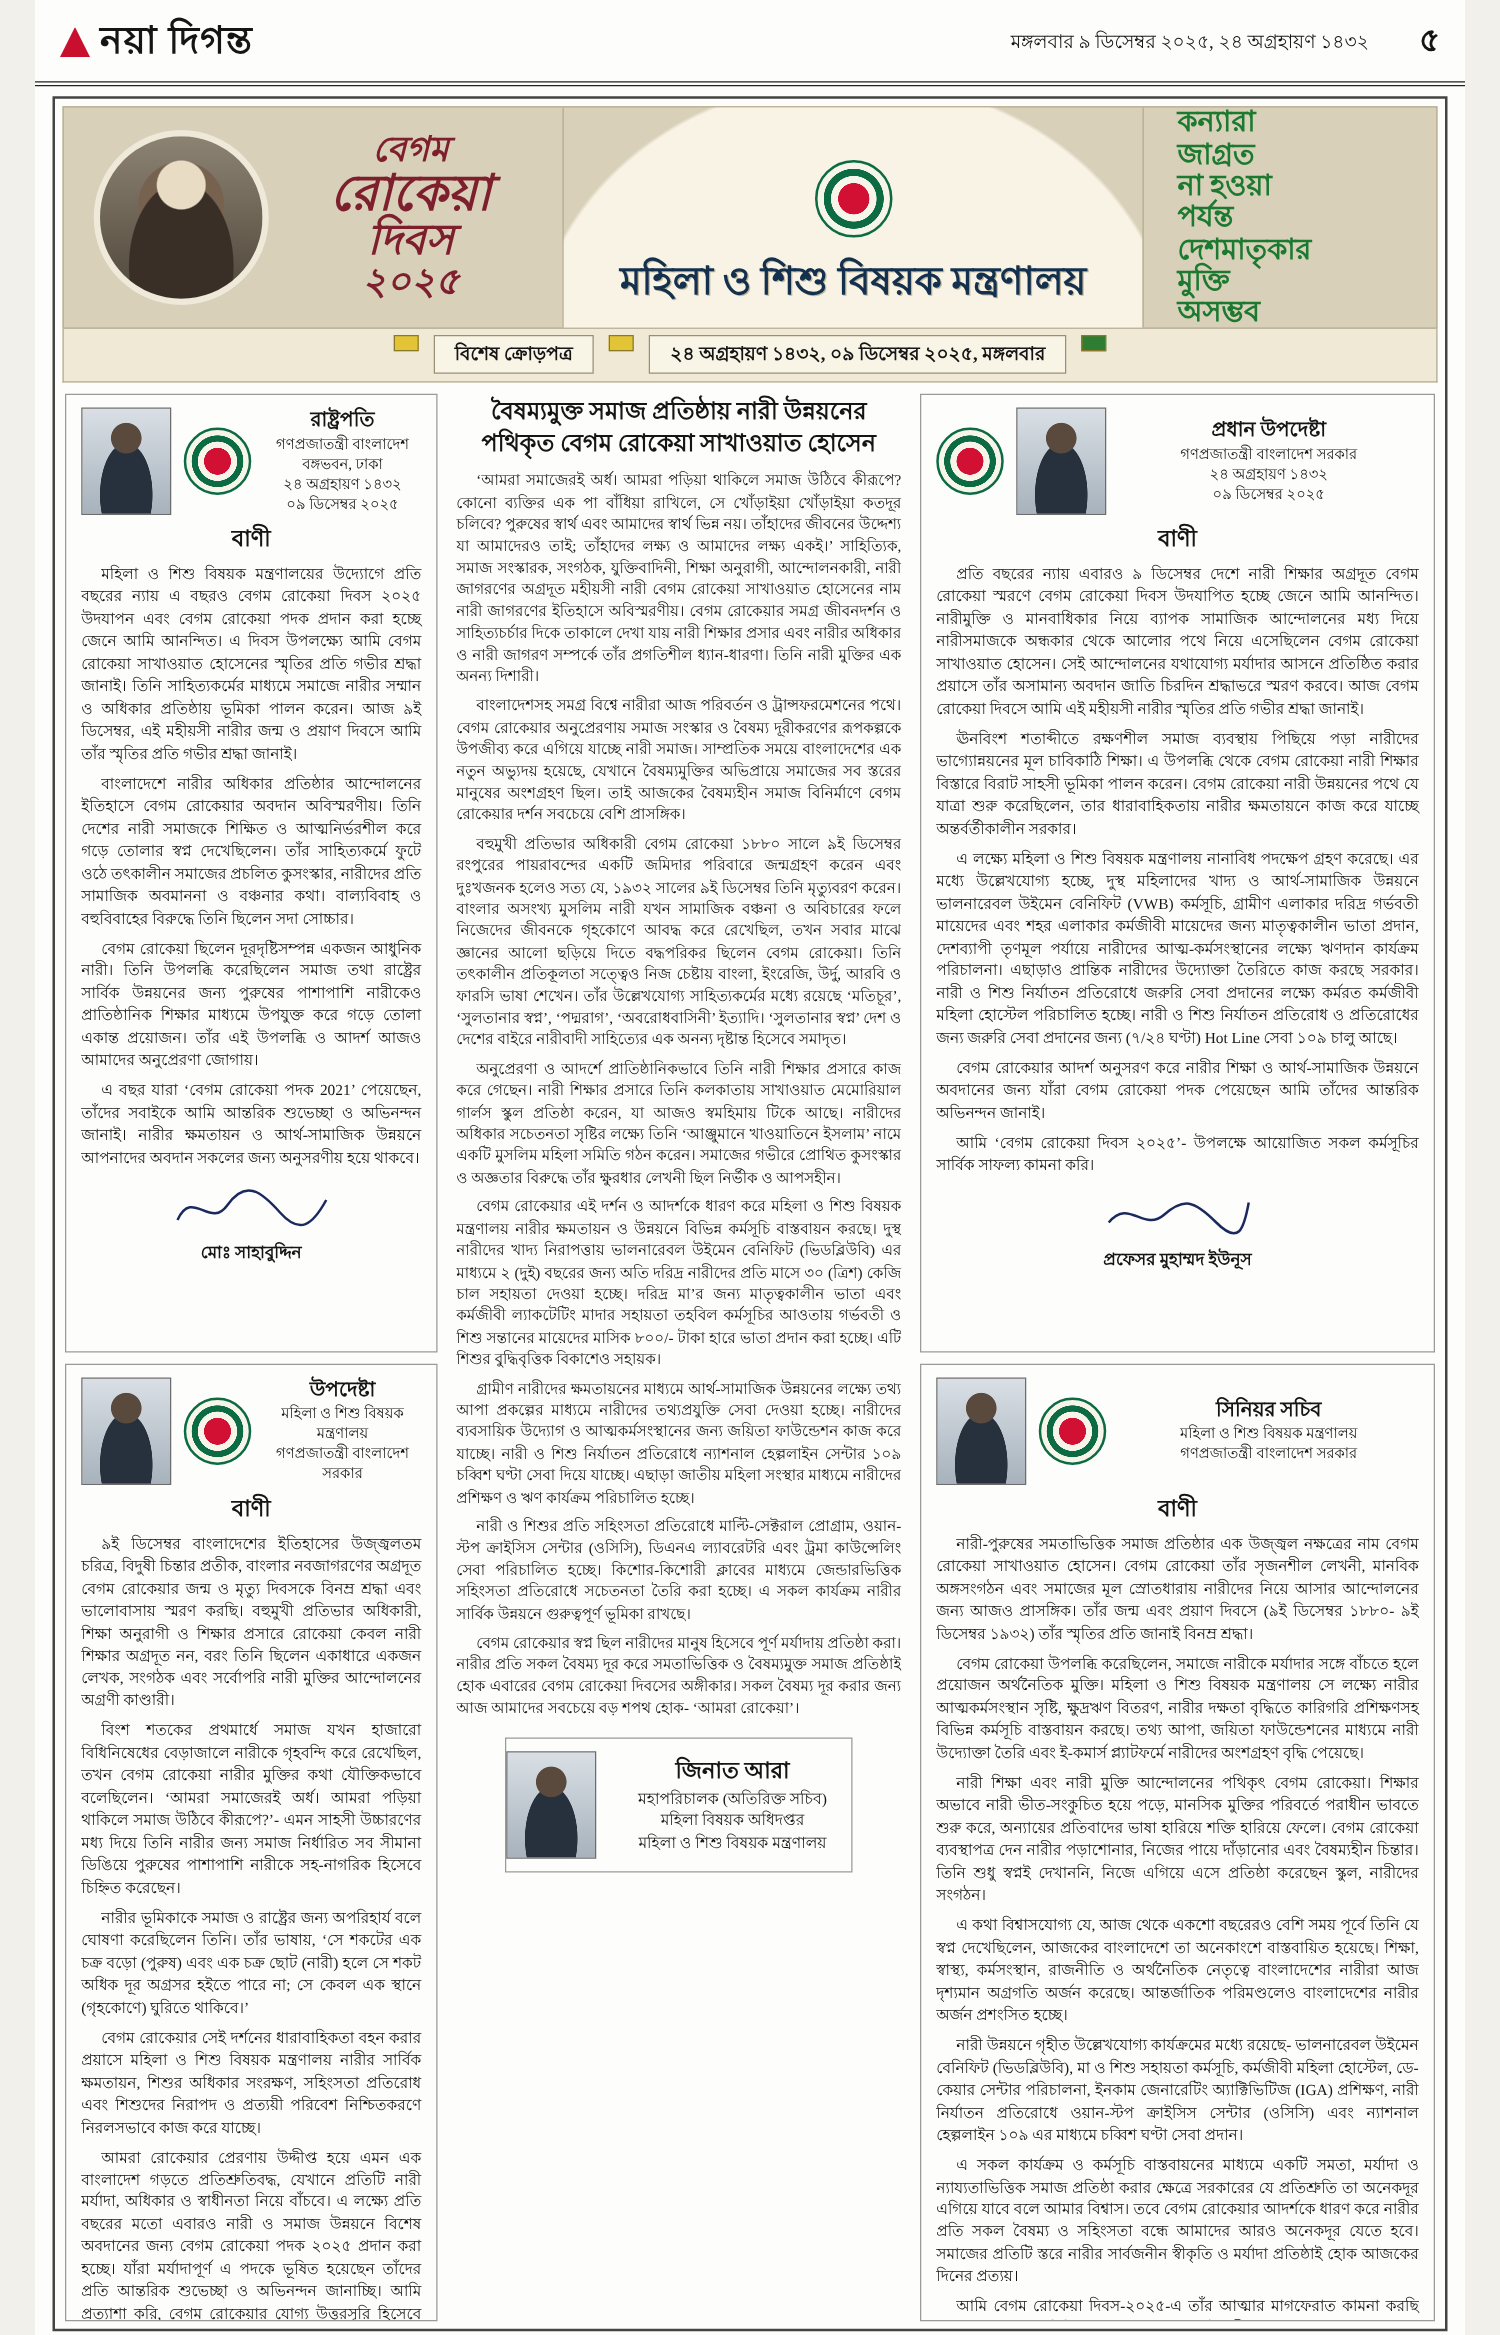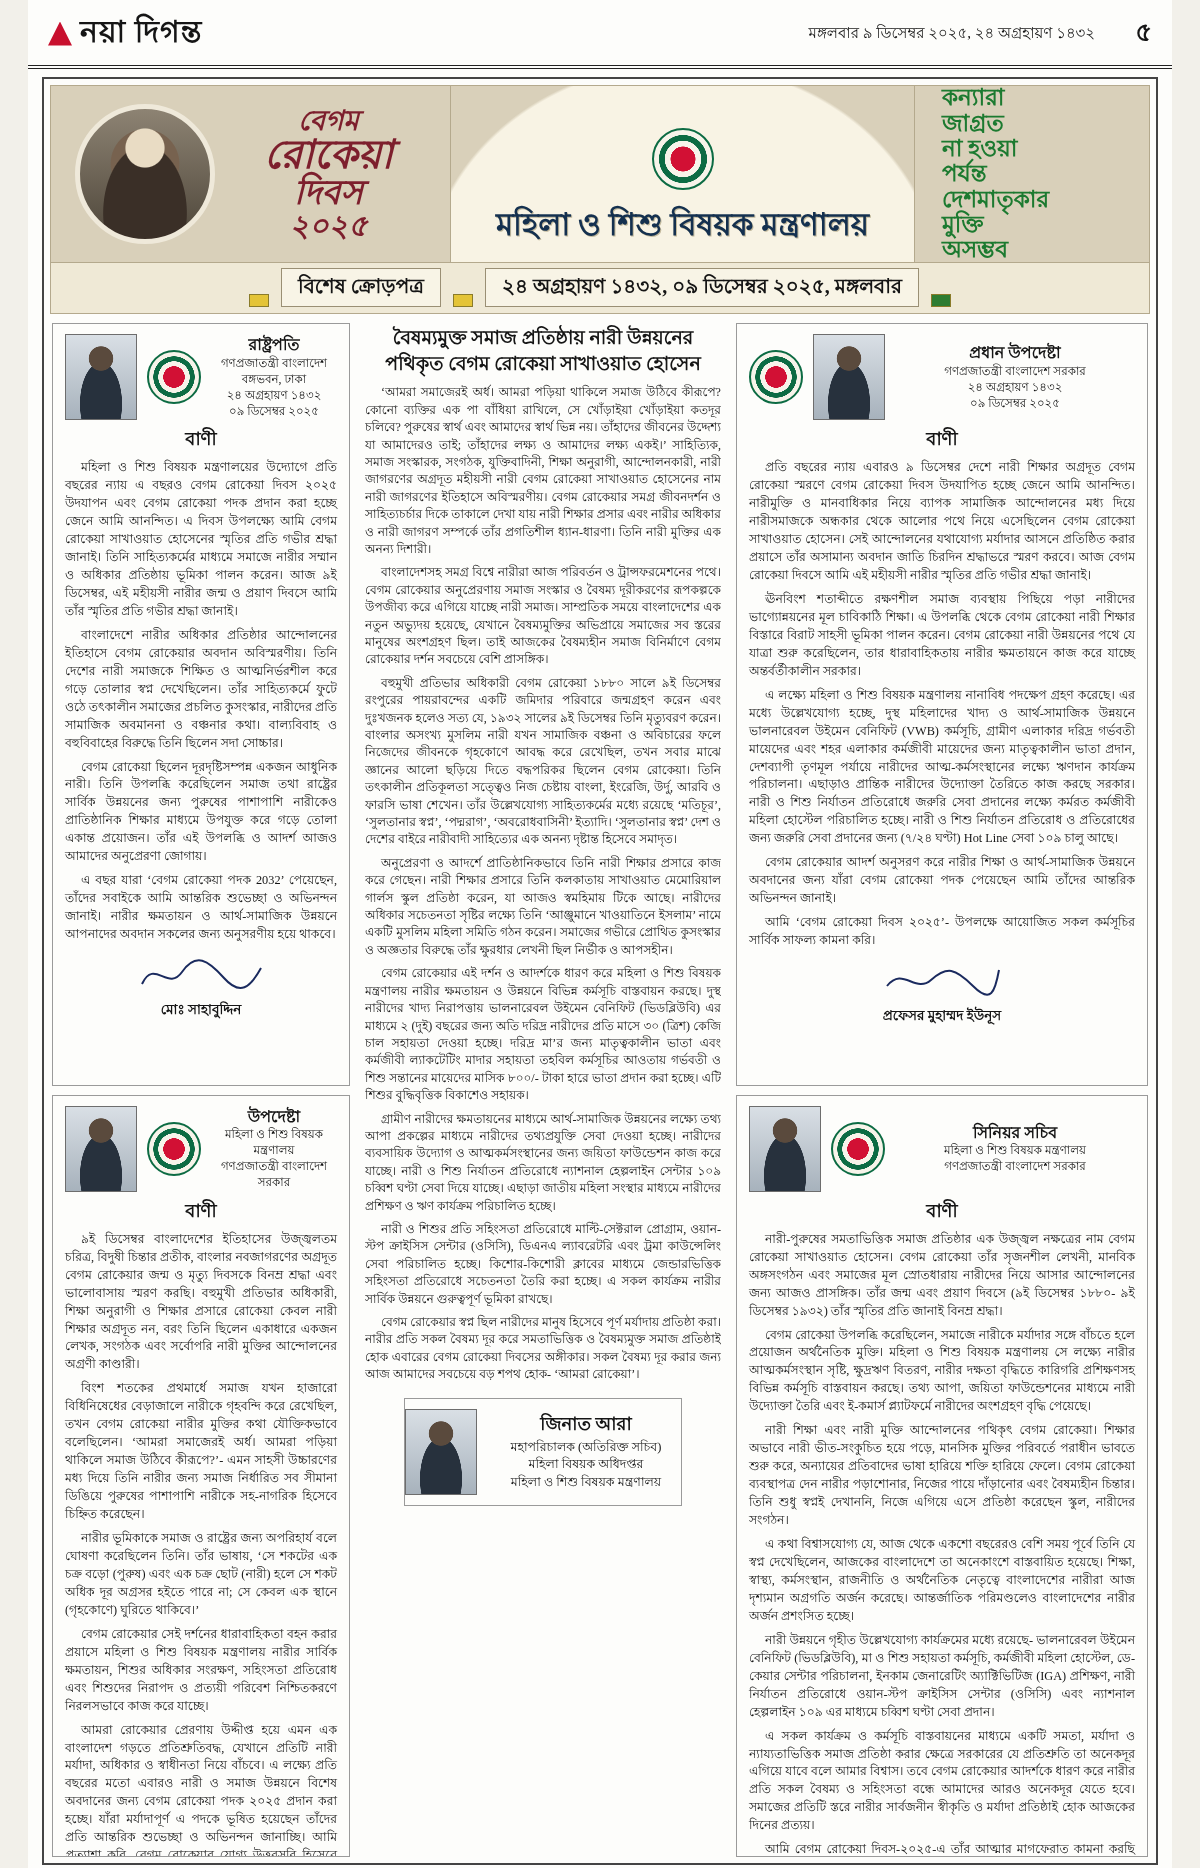--- a/index.html
+++ b/index.html
@@ -30,21 +30,21 @@
   .event-title .l1{font-size:28px;} .event-title .l2{font-size:40px;} .event-title .l3{font-size:34px;} .event-title .l4{font-size:30px;}
   .banner-center { flex:1; display:flex; flex-direction:column; align-items:center; justify-content:flex-end; padding:8px 20px 10px;
     background: radial-gradient(ellipse at 50% 115%, #f8f3e4 0 78%, transparent 79%); }
   .seal { width:62px; height:62px; border-radius:50%; border:2px solid #0c6b43;
     background: radial-gradient(circle, #d21034 0 30%, #f7f4ea 31% 44%, #0c6b43 45% 58%, #f7f4ea 59%); }
   .ministry-name { font-size:31px; font-weight:bold; color:#14304f; margin-top:10px; text-shadow:1px 1px 0 #c2b99d; white-space:nowrap; }
   .banner-right { flex:0 0 235px; display:flex; flex-direction:column; align-items:flex-start; justify-content:center; padding:6px 27px;
     color:#1c7a30; font-weight:bold; font-size:23px; line-height:1.1; border-left:1px solid #b4a98d; }
 
   
-  .strip { display:flex; align-items:flex-end; justify-content:center; gap:12px; padding:5px 0 6px; background:#efe9d6; border:1px solid #b4a98d; border-top:none; font-weight:bold; font-size:20px; }
+  .strip { display:flex; align-items:flex-start; justify-content:center; gap:12px; padding:5px 0 6px; background:#efe9d6; border:1px solid #b4a98d; border-top:none; font-weight:bold; font-size:15px; }
   .chip { width:20px; height:13px; border:1px solid #8a7b2a; }
   .chip-yellow { background:#e4c437; }
   .chip-green { background:#2e7d32; }
   .strip-box { background:#f8f4e6; border:1px solid #9a8f74; padding:2px 16px; }
 
   
   .content { display:grid; grid-template-columns:298px 1fr 412px; gap:9px; padding:9px 2px 0; flex:1; min-height:0; }
   .col { display:flex; flex-direction:column; gap:9px; min-height:0;font-family:Liberation Serif, serif; }
 
   .msg { border:1px solid #9a9a9a; padding:10px 12px; font-size:12.3px; line-height:1.46; text-align:justify; overflow:hidden; flex:1; }
@@ -137,21 +137,21 @@
                   <div>২৪ অগ্রহায়ণ ১৪৩২</div>
                   <div>০৯ ডিসেম্বর ২০২৫</div>
                 </div>
             </div>
           </div>
           <div class="bani">বাণী</div>
           <div>
               <p>মহিলা ও শিশু বিষয়ক মন্ত্রণালয়ের উদ্যোগে প্রতি বছরের ন্যায় এ বছরও বেগম রোকেয়া দিবস ২০২৫ উদযাপন এবং বেগম রোকেয়া পদক প্রদান করা হচ্ছে জেনে আমি আনন্দিত। এ দিবস উপলক্ষ্যে আমি বেগম রোকেয়া সাখাওয়াত হোসেনের স্মৃতির প্রতি গভীর শ্রদ্ধা জানাই। তিনি সাহিত্যকর্মের মাধ্যমে সমাজে নারীর সম্মান ও অধিকার প্রতিষ্ঠায় ভূমিকা পালন করেন। আজ ৯ই ডিসেম্বর, এই মহীয়সী নারীর জন্ম ও প্রয়াণ দিবসে আমি তাঁর স্মৃতির প্রতি গভীর শ্রদ্ধা জানাই।</p>
               <p>বাংলাদেশে নারীর অধিকার প্রতিষ্ঠার আন্দোলনের ইতিহাসে বেগম রোকেয়ার অবদান অবিস্মরণীয়। তিনি দেশের নারী সমাজকে শিক্ষিত ও আত্মনির্ভরশীল করে গড়ে তোলার স্বপ্ন দেখেছিলেন। তাঁর সাহিত্যকর্মে ফুটে ওঠে তৎকালীন সমাজের প্রচলিত কুসংস্কার, নারীদের প্রতি সামাজিক অবমাননা ও বঞ্চনার কথা। বাল্যবিবাহ ও বহুবিবাহের বিরুদ্ধে তিনি ছিলেন সদা সোচ্চার।</p>
               <p>বেগম রোকেয়া ছিলেন দূরদৃষ্টিসম্পন্ন একজন আধুনিক নারী। তিনি উপলব্ধি করেছিলেন সমাজ তথা রাষ্ট্রের সার্বিক উন্নয়নের জন্য পুরুষের পাশাপাশি নারীকেও প্রাতিষ্ঠানিক শিক্ষার মাধ্যমে উপযুক্ত করে গড়ে তোলা একান্ত প্রয়োজন। তাঁর এই উপলব্ধি ও আদর্শ আজও আমাদের অনুপ্রেরণা জোগায়।</p>
-              <p>এ বছর যারা ‘বেগম রোকেয়া পদক 2032’ পেয়েছেন, তাঁদের সবাইকে আমি আন্তরিক শুভেচ্ছা ও অভিনন্দন জানাই। নারীর ক্ষমতায়ন ও আর্থ-সামাজিক উন্নয়নে আপনাদের অবদান সকলের জন্য অনুসরণীয় হয়ে থাকবে।</p>
+              <p>এ বছর যারা ‘বেগম রোকেয়া পদক 2021’ পেয়েছেন, তাঁদের সবাইকে আমি আন্তরিক শুভেচ্ছা ও অভিনন্দন জানাই। নারীর ক্ষমতায়ন ও আর্থ-সামাজিক উন্নয়নে আপনাদের অবদান সকলের জন্য অনুসরণীয় হয়ে থাকবে।</p>
             </div>
           <div class="sig-wrap">
             <svg width="130" height="40" viewBox="0 0 130 40">
                 <path d="M6 30 C 18 4, 32 38, 46 18 S 72 6, 88 24 S 114 34, 125 14" fill="none" stroke="#1a2a5e" stroke-width="2"></path>
               </svg>
             <div class="sig-name">মোঃ সাহাবুদ্দিন</div>
           </div>
         </div>
 
         <div class="msg">

